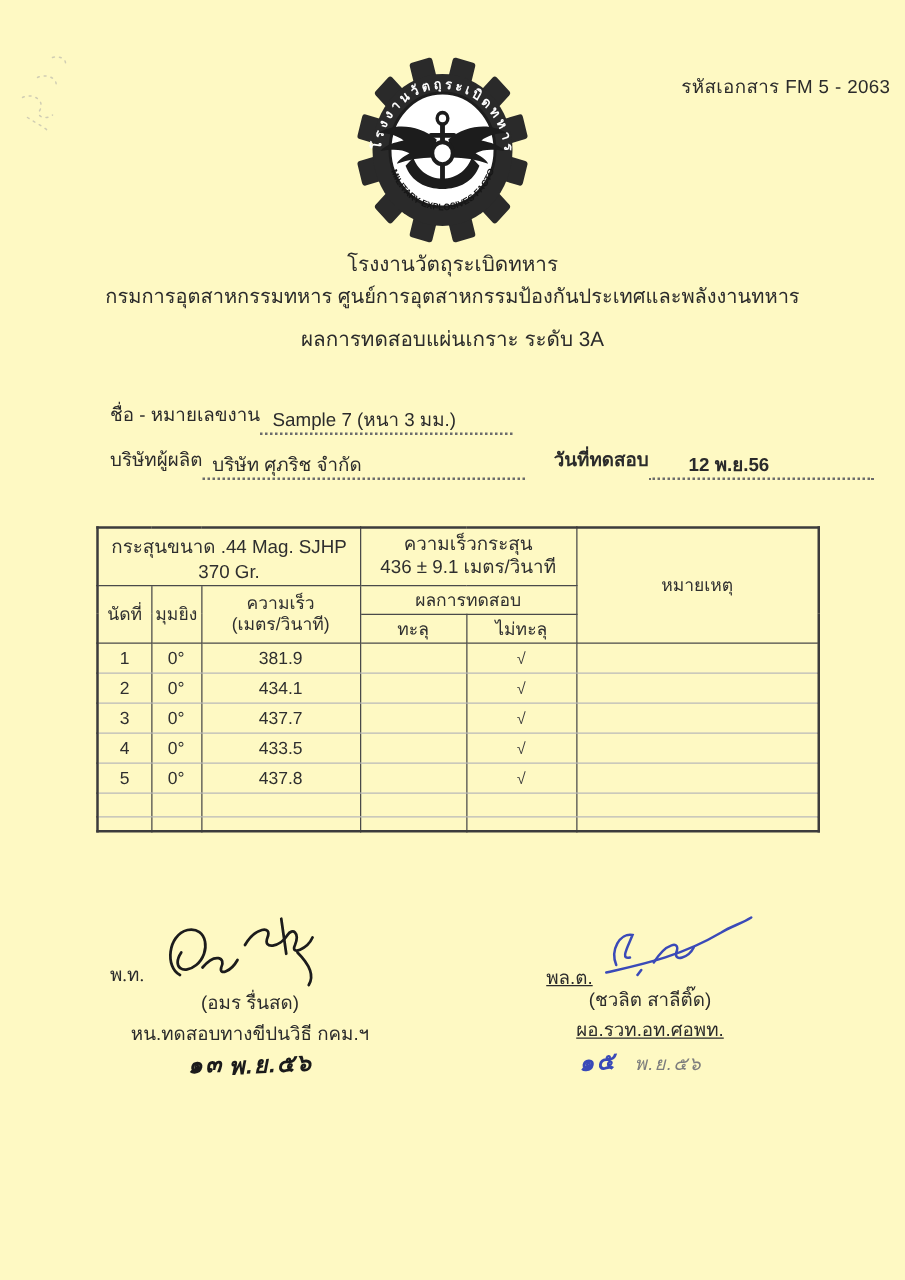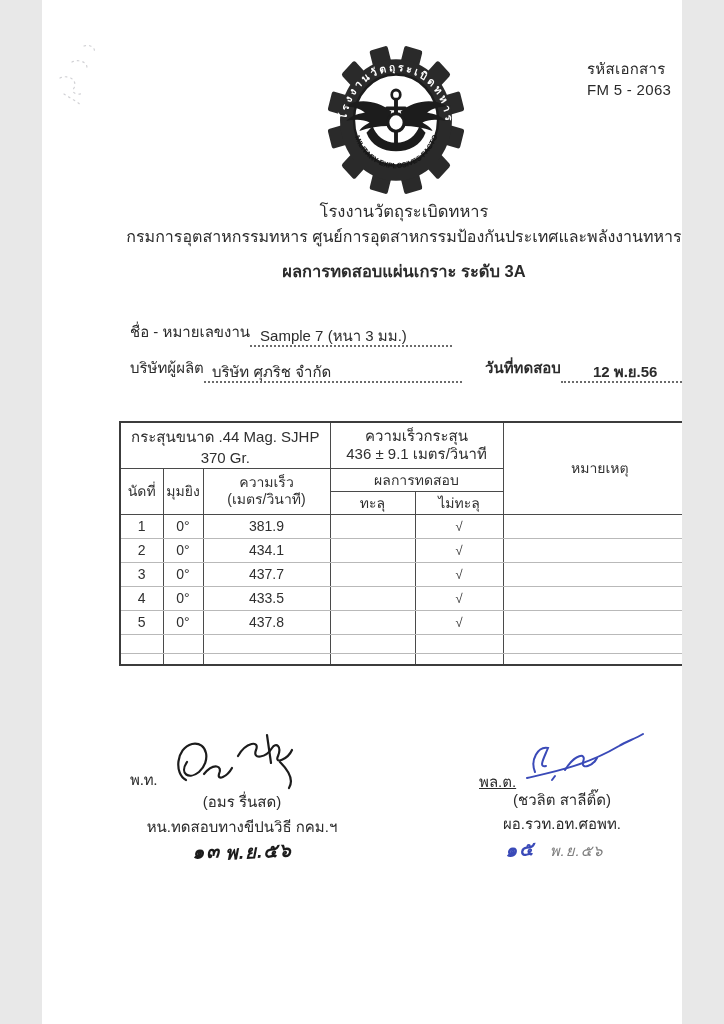--- a/index.html
+++ b/index.html
@@ -1,29 +1,29 @@
 <!DOCTYPE html>
 <html><head>
 <meta charset="utf-8">
 <style>
   html,body { margin:0; padding:0; background:#e8e8e8; }
   .page {
-    position:relative; width:640px; height:1024px; margin:0 auto;
-    background:#ffffff; overflow:hidden;
+    position:relative; width:724px; height:1024px; margin:0 auto;
+    background:#fef9c3; overflow:hidden;
     font-family:"Liberation Sans", sans-serif; color:#2b2b2b;
   }
   .abs { position:absolute; }
 
   
   .doc-code { top:57px; left:545px; font-size:15px; letter-spacing:.3px; }
 
   
   .org1  { top:198px; left:0; width:724px; text-align:center; font-size:16.5px; }
   .org2  { top:224px; left:0; width:724px; text-align:center; font-size:16px; }
-  .title { top:258px; left:0; width:724px; text-align:center; font-size:16.5px; font-weight:bold; }
+  .title { top:258px; left:0; width:724px; text-align:center; font-size:16.5px; font-weight:normal; }
 
   
   .form-line { font-size:15px; white-space:nowrap; }
   .dotfill {
     display:inline-block; border-bottom:2px dotted #6b6b6b;
     height:19px; line-height:19px; vertical-align:-4px; text-align:left;
   }
 
   
   table.report {
@@ -243,20 +243,20 @@
     <svg class="abs" style="left:72px; top:0px;" width="140" height="55" viewBox="0 0 140 55">
       <g stroke="#3a4ab8" stroke-width="2" fill="none" stroke-linecap="round">
         <path d="M16,42 C11,30 19,16 29,18 C25,28 19,38 27,36"></path>
         <path d="M46,40 C56,24 68,22 64,32 C62,40 74,36 78,28"></path>
         <path d="M8,48 C34,42 66,36 100,16 C108,11 116,9 124,4"></path>
         <path d="M36,46 L33,50"></path>
       </g>
     </svg>
     <span class="rank" style="left:32px; top:40px;text-decoration:underline;">พล.ต.</span>
     <div class="name" style="top:58px;">(ชวลิต  สาลีติ๊ด)</div>
-    <div class="position" style="top:82px;">ผอ.รวท.อท.ศอพท.</div>
+    <div class="position" style="top:82px;text-decoration:underline;">ผอ.รวท.อท.ศอพท.</div>
     <div class="dateline" style="top:104px; text-align:left; padding-left:58px; box-sizing:border-box;">
       <span class="hand hand-blue">๑๕</span>
       <span class="hand-rest" style="margin-left:10px;">พ.ย.๕๖</span>
     </div>
   </div>
 
 </div>
 
 </body></html>

